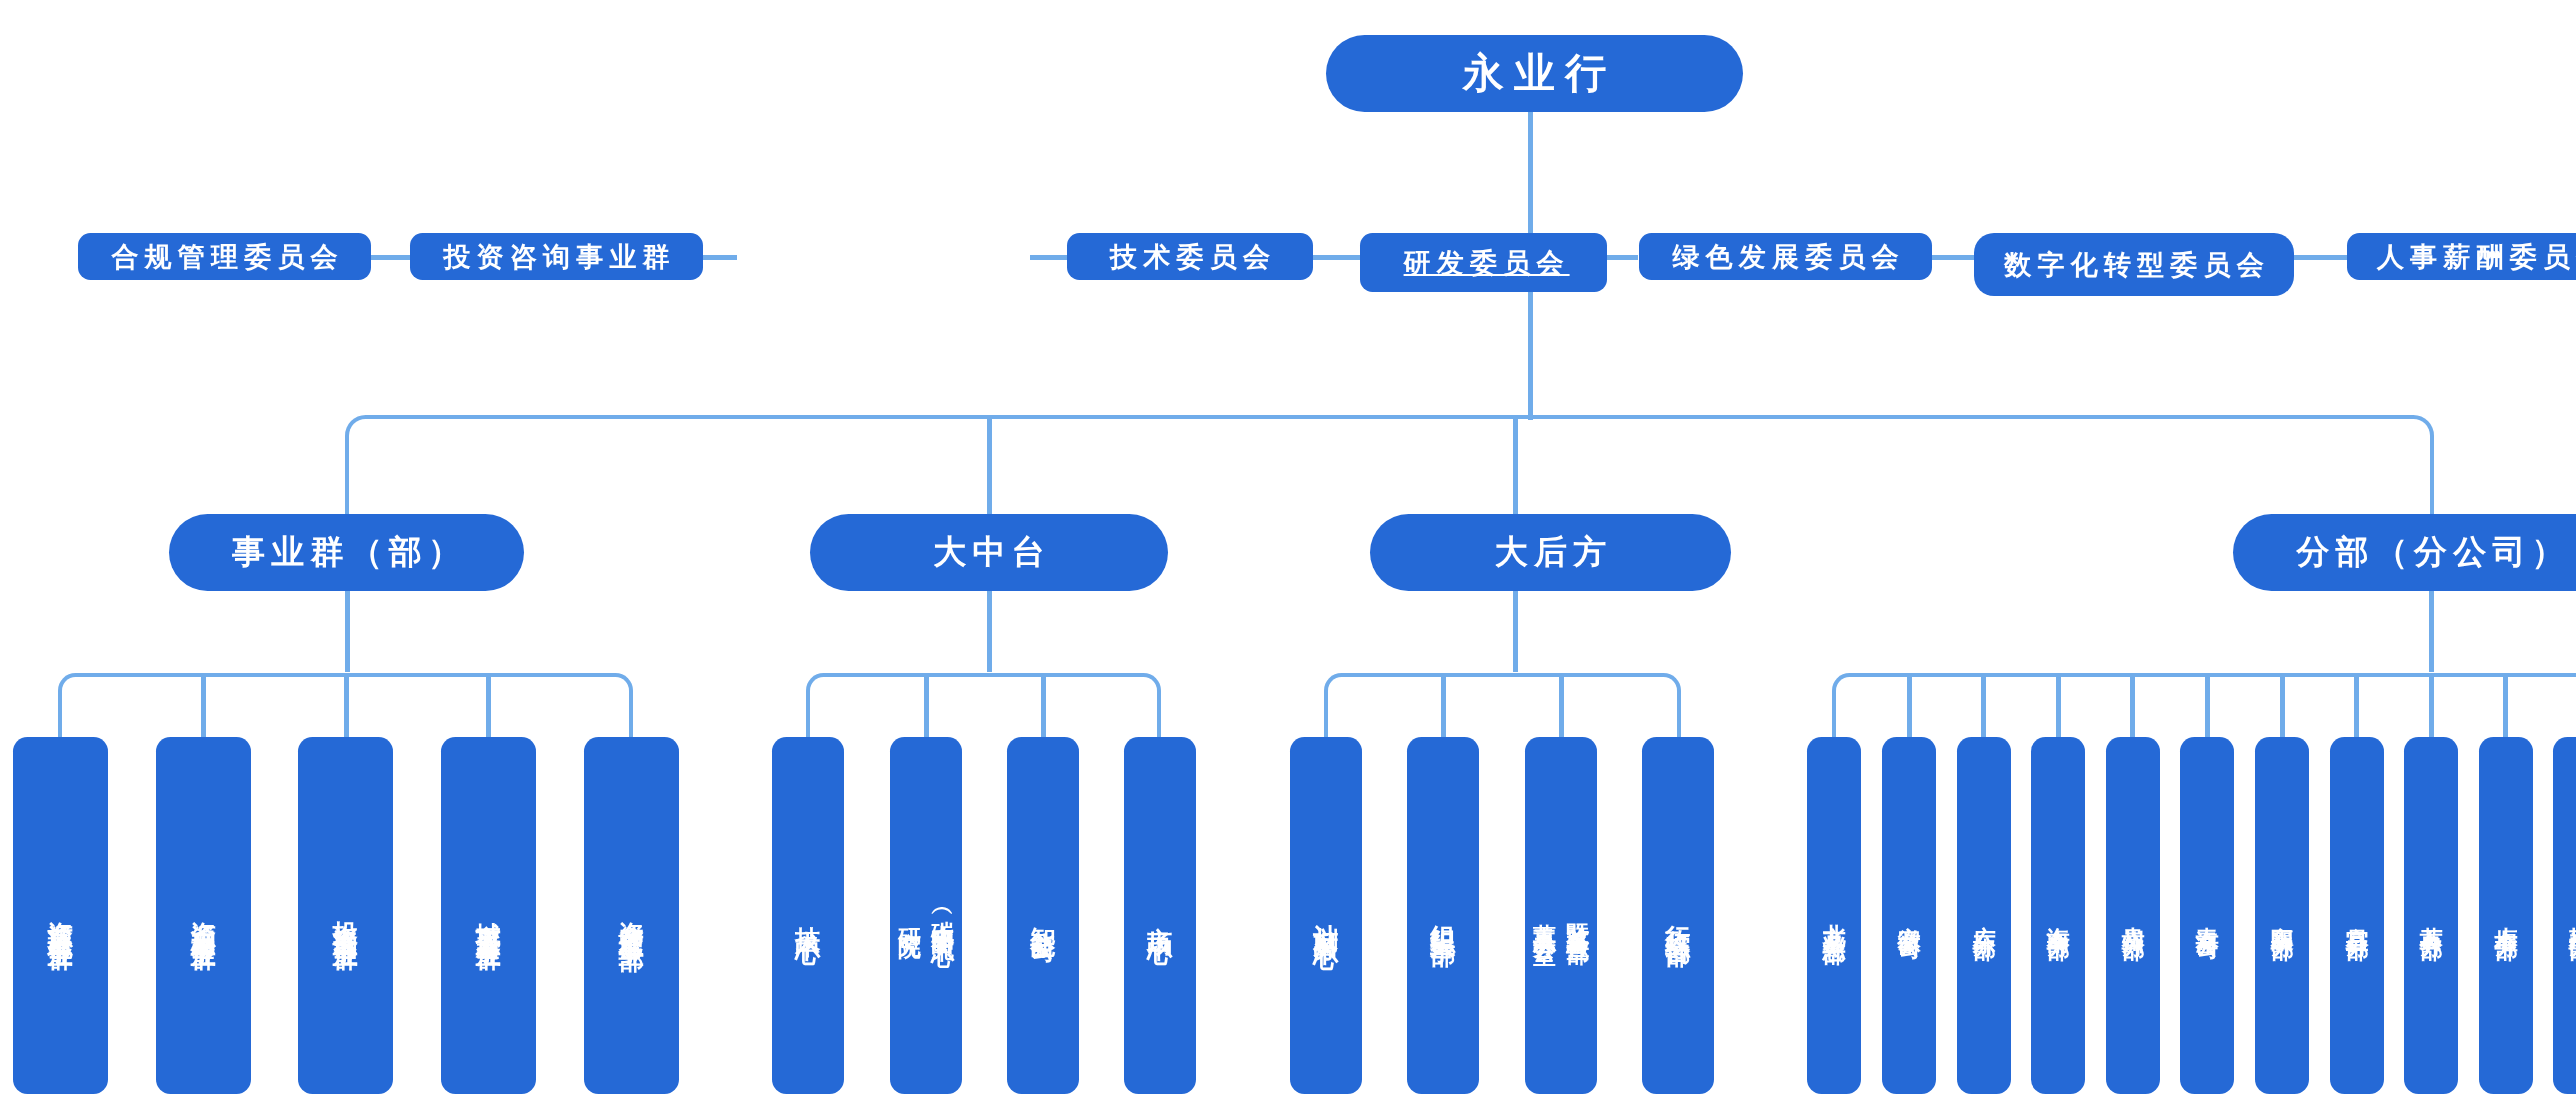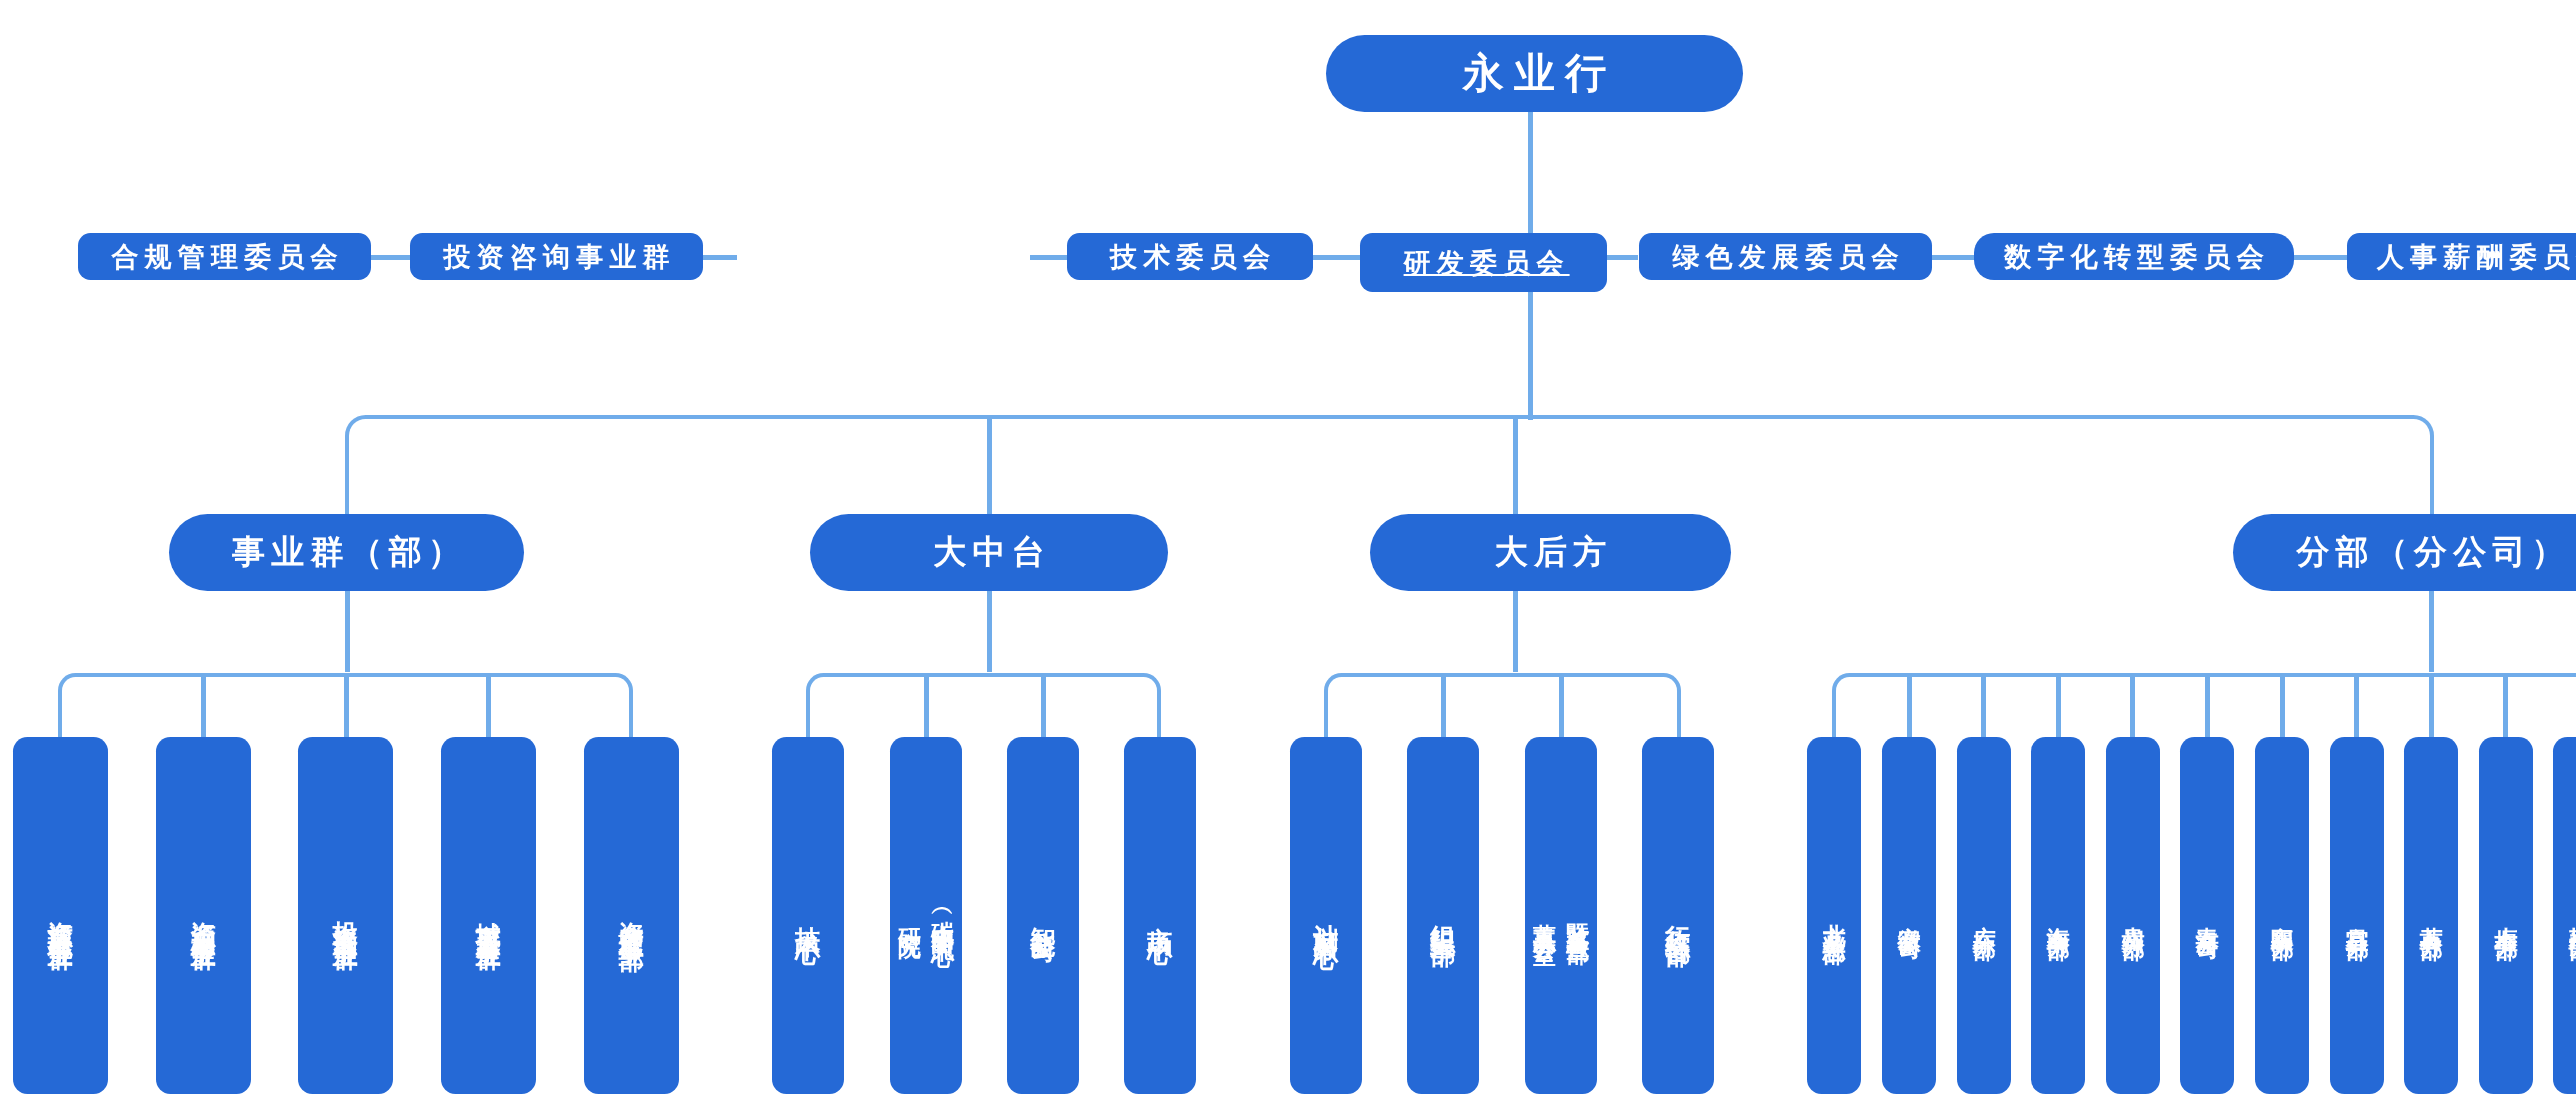--- a/index.html
+++ b/index.html
@@ -82,21 +82,21 @@
   <div class="vline" style="left:2429px;top:673px;height:64px;"></div>
   <div class="vline" style="left:2503px;top:673px;height:64px;"></div>
 
   <div class="node root" style="left:1326px;top:35px;width:417px;height:77px;">永业行</div>
 
   <div class="node chip" style="left:78px;top:233px;width:293px;height:47px;">合规管理委员会</div>
   <div class="node chip" style="left:410px;top:233px;width:293px;height:47px;">投资咨询事业群</div>
   <div class="node chip" style="left:1067px;top:233px;width:246px;height:47px;">技术委员会</div>
   <div class="node chip" style="left:1360px;top:233px;width:247px;height:59px;text-decoration:underline;">研发委员会</div>
   <div class="node chip" style="left:1639px;top:233px;width:293px;height:47px;">绿色发展委员会</div>
-  <div class="node chip" style="left:1974px;top:233px;width:320px;height:47px;border-radius:20px;">数字化转型委员会</div>
+  <div class="node chip" style="left:1974px;top:233px;width:320px;height:63px;border-radius:20px;">数字化转型委员会</div>
   <div class="node chip" style="left:2347px;top:233px;width:286px;height:47px;">人事薪酬委员会</div>
 
   <div class="node hdr" style="left:169px;top:514px;width:355px;height:77px;">事业群（部）</div>
   <div class="node hdr" style="left:810px;top:514px;width:358px;height:77px;">大中台</div>
   <div class="node hdr" style="left:1370px;top:514px;width:361px;height:77px;">大后方</div>
   <div class="node hdr" style="left:2233px;top:514px;width:395px;height:77px;">分部（分公司）</div>
 
   <div class="node vbox" style="left:13px;top:737px;width:95px;height:357px;">
       <span class="vtext">资源环境事业群</span>
     </div>

